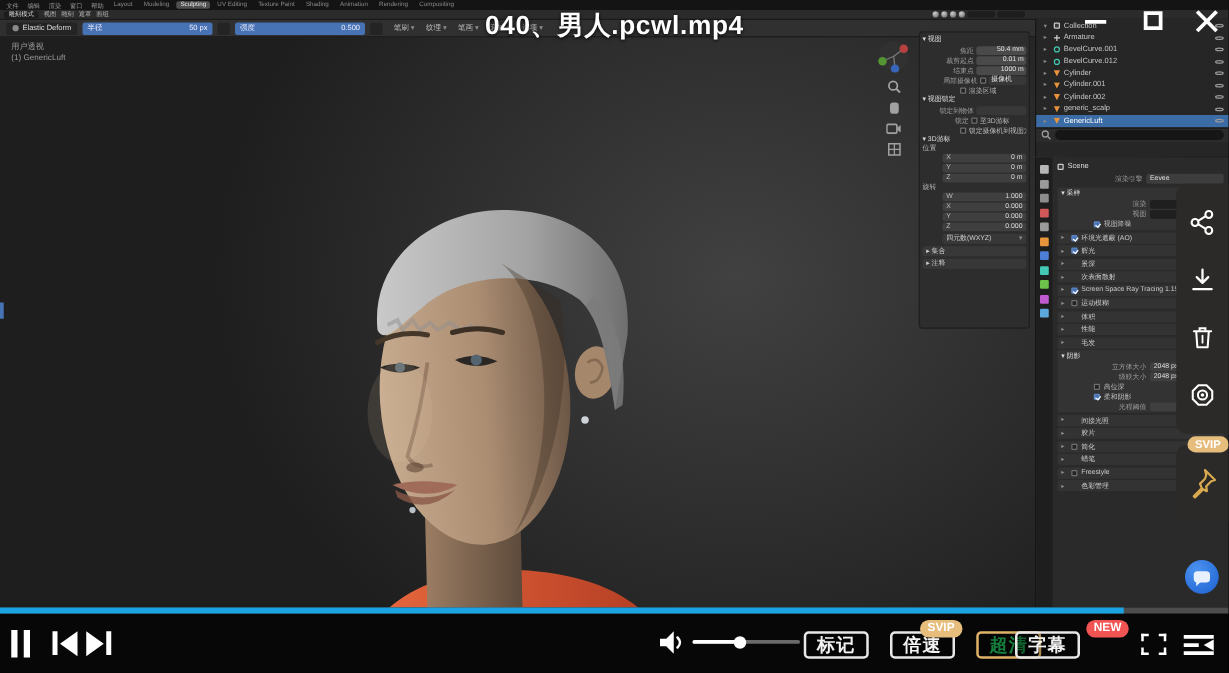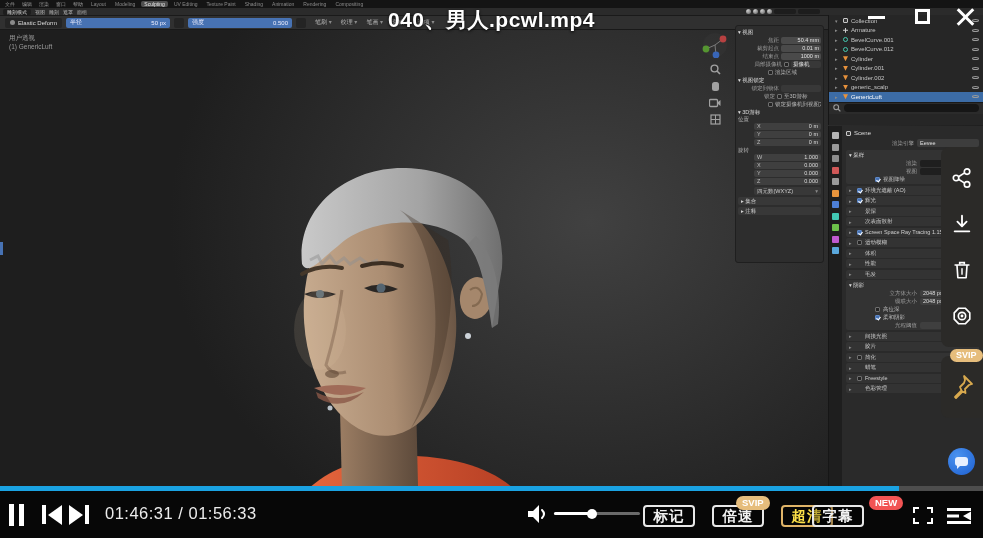--- a/index.html
+++ b/index.html
@@ -119,21 +119,21 @@
   .bar-l{position:absolute;left:0;top:0;width:4px;height:19px;background:#fff;}
   .bar-r{position:absolute;right:0;top:0;width:4px;height:19px;background:#fff;}
   .tri-l{position:absolute;right:0;top:0;border:10px solid transparent;border-right:14px solid #fff;border-left:0;height:0;width:0;margin-top:-0.5px;}
   .tri-r{position:absolute;left:0;top:0;border:10px solid transparent;border-left:14px solid #fff;border-right:0;}
   .time{left:105px;top:13px;font-size:16.5px;color:#ececec;letter-spacing:.5px;}
   .vol-ico{left:527px;top:13px;}
   .vol-slider{left:554px;top:21px;width:86px;height:3px;background:#6a6a6a;border-radius:2px;}
   .vol-fill{width:44%;height:100%;background:#fff;border-radius:2px;}
   .vol-dot{position:absolute;left:calc(44% - 5px);top:-3.5px;width:10px;height:10px;border-radius:50%;background:#fff;}
   .pbtn{top:14px;width:52px;height:22px;border:2px solid #e8e8e8;border-radius:4px;color:#f2f2f2;font-size:14.5px;font-weight:bold;display:flex;align-items:center;justify-content:center;letter-spacing:1px;background:rgba(0,0,0,.25);}
-  .pbtn.gold{border-color:#e0b468;color:#fde047;}
+  .pbtn.gold{border-color:#e0b468;color:#15803d;}
   .badge{position:absolute;font-size:9.5px;font-weight:bold;color:#fff;padding:1px 6px 2px;border-radius:8px;z-index:2;}
   .badge.svip{left:736px;top:5px;background:#e6bd7c;}
   .badge.new{left:869px;top:5px;background:#f25454;}
   .fs-ico{left:913px;top:16px;width:20px;height:17px;}
   .fs-ico span{position:absolute;width:6px;height:6px;border:2.5px solid #fff;}
   .fs-tl{left:0;top:0;border-right:none!important;border-bottom:none!important;}
   .fs-tr{right:0;top:0;border-left:none!important;border-bottom:none!important;}
   .fs-bl{left:0;bottom:0;border-right:none!important;border-top:none!important;}
   .fs-br{right:0;bottom:0;border-left:none!important;border-top:none!important;}
   .pl-ico{left:946px;top:16px;}
@@ -613,21 +613,20 @@
         <i></i>
       </div>
     <div class="cb prev-ico">
         <span class="bar-l"></span>
         <span class="tri-l"></span>
       </div>
     <div class="cb next-ico">
         <span class="tri-r"></span>
         <span class="bar-r"></span>
       </div>
-    <div class="cb time">01:46:31 / 01:56:33</div>
     <svg class="cb vol-ico" width="22" height="20" viewBox="0 0 22 20">
         <path d="M1 7h5l6-6v18l-6-6H1z" fill="#fff"></path>
         <path d="M15 6q4 4 0 8" fill="none" stroke="#fff" stroke-width="2" stroke-linecap="round"></path>
       </svg>
     <div class="cb vol-slider">
         <div class="vol-fill"></div>
         <div class="vol-dot"></div>
       </div>
     <div class="cb pbtn" style="left:643px;">标记</div>
     <div class="cb pbtn" style="left:712px;">倍速</div>

